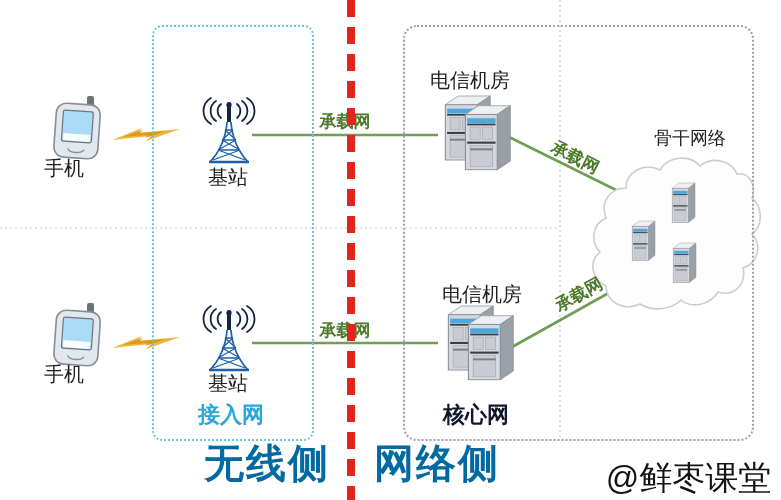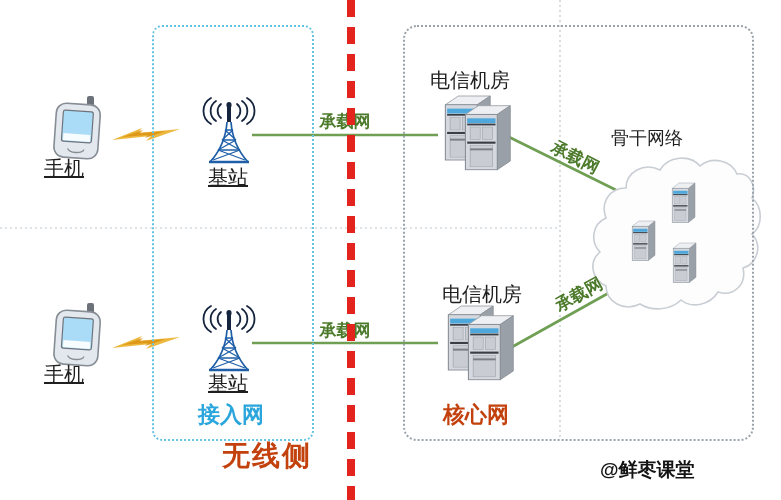--- a/index.html
+++ b/index.html
@@ -2,27 +2,27 @@
 <html><head>
 <meta charset="utf-8">
 <style>
   html,body{margin:0;padding:0;background:#ffffff;}
   #stage{
     position:relative;width:781px;height:500px;background:#ffffff;overflow:hidden;
     font-family:"Liberation Sans", sans-serif;
   }
   .abs{position:absolute;}
   .lbl{position:absolute;text-align:center;line-height:1.15;color:#1f1f1f;white-space:nowrap;}
-  .node-lbl{font-size:20px;font-weight:500;text-decoration:underline;}
+  .node-lbl{font-size:20px;font-weight:500;}
   .room-lbl{font-size:20px;font-weight:500;}
   .backbone-lbl{font-size:18px;font-weight:500;}
   .bearer-lbl{font-size:17px;font-weight:700;color:#4c7a2b;}
   .zone-lbl{font-size:22px;font-weight:800;}
-  .side-lbl{font-size:28px;font-weight:900;color:#c2410c;letter-spacing:2px;}
-  .watermark{font-size:19px;font-weight:700;color:#141414;text-align:left;}
+  .side-lbl{font-size:40px;font-weight:900;color:#0369a1;letter-spacing:2px;}
+  .watermark{font-size:33px;font-weight:400;color:#141414;text-align:center;}
   #access-box{
     left:152px;top:25px;width:158px;height:412px;
     border:2px dotted #64c3e2;border-radius:10px;z-index:2;pointer-events:none;
   }
   #core-box{
     left:403px;top:25px;width:347px;height:412px;
     border:2px dotted #9aa2aa;border-radius:14px;z-index:2;pointer-events:none;
   }
   #divider{
     left:347px;top:0;width:8px;height:500px;z-index:4;
@@ -157,21 +157,22 @@
   <div class="lbl node-lbl txt" style="left:178px;top:372px;width:100px;">基站</div>
 
   <div class="lbl bearer-lbl txt" style="left:305px;top:112px;width:80px;">承载网</div>
   <div class="lbl bearer-lbl txt" style="left:305px;top:321px;width:80px;">承载网</div>
   <div class="lbl bearer-lbl txt" style="left:535px;top:148px;width:80px;transform:rotate(27deg);">承载网</div>
   <div class="lbl bearer-lbl txt" style="left:539px;top:285px;width:80px;transform:rotate(-29deg);">承载网</div>
 
   <div class="lbl room-lbl txt" style="left:410px;top:69px;width:120px;">电信机房</div>
   <div class="lbl room-lbl txt" style="left:422px;top:283px;width:120px;">电信机房</div>
 
-  <div class="lbl backbone-lbl txt" style="left:577px;top:128px;width:140px;">骨干网络</div>
+  <div class="lbl backbone-lbl txt" style="left:620px;top:128px;width:140px;">骨干网络</div>
 
   <div class="lbl zone-lbl txt" style="left:152px;top:402px;width:158px;color:#2ba6dc;">接入网</div>
-  <div class="lbl zone-lbl txt" style="left:406px;top:402px;width:140px;color:#c2410c;">核心网</div>
+  <div class="lbl zone-lbl txt" style="left:406px;top:402px;width:140px;color:#0f172a;">核心网</div>
 
   <div class="lbl side-lbl txt" style="left:157px;top:440px;width:220px;">无线侧</div>
+  <div class="lbl side-lbl txt" style="left:327px;top:440px;width:220px;">网络侧</div>
 
   <div class="lbl watermark txt" style="left:600px;top:459px;width:177px;">@鲜枣课堂</div>
 </div>
 
 </body></html>

